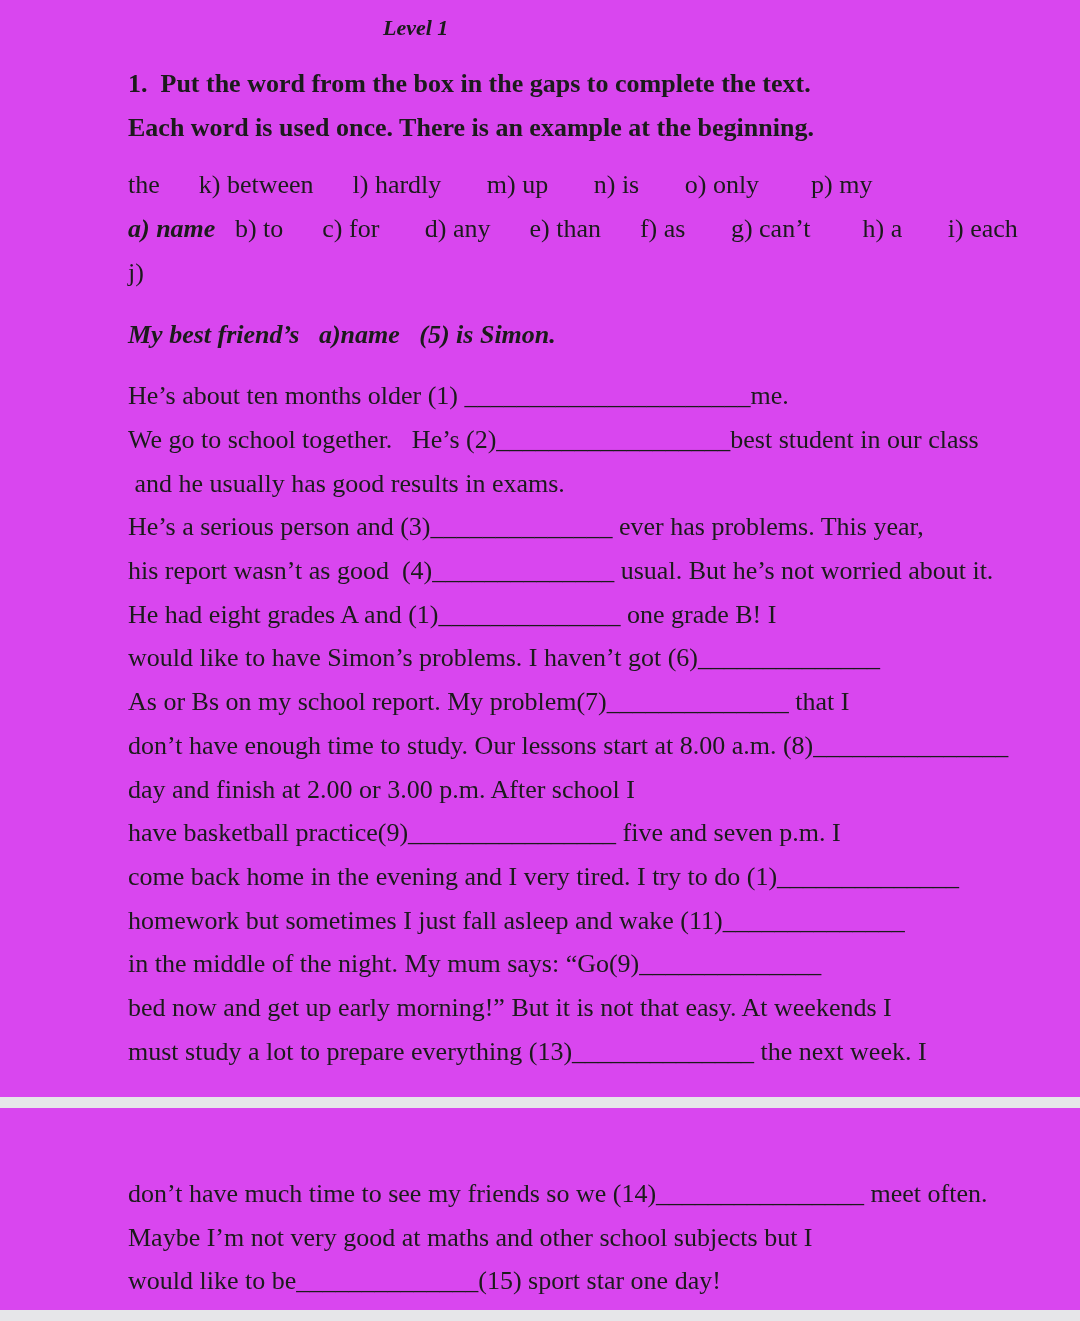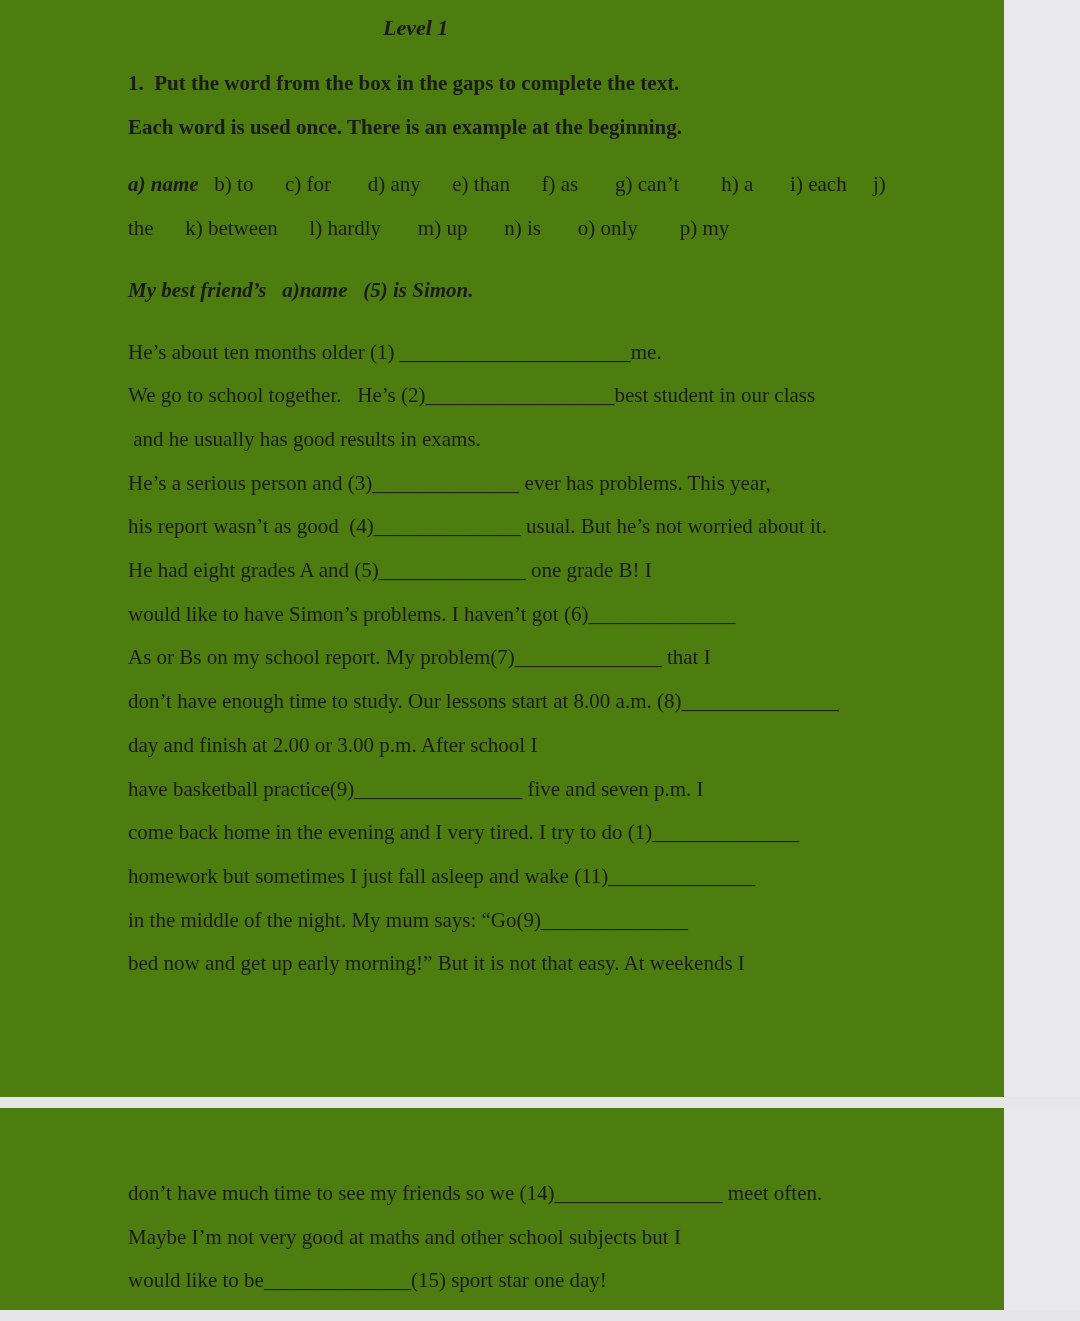--- a/index.html
+++ b/index.html
@@ -4,27 +4,27 @@
 <style>
   * { margin: 0; padding: 0; box-sizing: border-box; }
   html, body { width: 1080px; }
   body {
     height: 1321px;
     background: #e9e9eb;
     font-family: "Liberation Serif", serif;
     color: #1b1b1b;
     overflow: hidden;
   }
-  .page { background: #4d7c0f; width: 1004px; }
+  .page { background: #d946ef; width: 1080px; }
   .page1 { height: 1097px; padding: 10px 50px 0 128px; }
   .page2 { height: 202px; padding: 64px 50px 8px 128px; }
   .page-gap { height: 11px; background: #e6e6e9; }
   .bottom-gap { height: 11px; background: #e6e6e9; }
   .line {
-    font-size: 21px;
+    font-size: 26px;
     line-height: 43.7px;
     white-space: pre-wrap;
   }
   .title-line {
     font-size: 22px;
     line-height: 36px;
     font-weight: bold;
     font-style: italic;
     margin-left: 255px;
   }
@@ -40,42 +40,43 @@
 
 <div class="page page1">
   <div class="line title-line">Level 1</div>
 
   <div class="instructions">
     <div class="line instr">1.  Put the word from the box in the gaps to complete the text.</div>
     <div class="line instr">Each word is used once. There is an example at the beginning.</div>
   </div>
 
   <div class="wordbox">
+    <div class="line">the      k) between      l) hardly       m) up       n) is       o) only        p) my</div>
     <div class="line"><span class="bi">a) name</span><span>   b) to      c) for       d) any      e) than      f) as       g) can’t        h) a       i) each     j)</span></div>
-    <div class="line">the      k) between      l) hardly       m) up       n) is       o) only        p) my</div>
   </div>
 
   <div class="line bi example-line">My best friend’s   a)name   (5) is Simon.</div>
 
   <div class="body-block">
       <div class="line">He’s about ten months older (1) ______________________me.</div>
       <div class="line">We go to school together.   He’s (2)__________________best student in our class</div>
       <div class="line"> and he usually has good results in exams.</div>
       <div class="line">He’s a serious person and (3)______________ ever has problems. This year,</div>
       <div class="line">his report wasn’t as good  (4)______________ usual. But he’s not worried about it.</div>
-      <div class="line">He had eight grades A and (5)______________ one grade B! I</div>
+      <div class="line">He had eight grades A and (1)______________ one grade B! I</div>
       <div class="line">would like to have Simon’s problems. I haven’t got (6)______________</div>
       <div class="line">As or Bs on my school report. My problem(7)______________ that I</div>
       <div class="line">don’t have enough time to study. Our lessons start at 8.00 a.m. (8)_______________</div>
       <div class="line">day and finish at 2.00 or 3.00 p.m. After school I</div>
       <div class="line">have basketball practice(9)________________ five and seven p.m. I</div>
       <div class="line">come back home in the evening and I very tired. I try to do (1)______________</div>
       <div class="line">homework but sometimes I just fall asleep and wake (11)______________</div>
       <div class="line">in the middle of the night. My mum says: “Go(9)______________</div>
       <div class="line">bed now and get up early morning!” But it is not that easy. At weekends I</div>
+      <div class="line">must study a lot to prepare everything (13)______________ the next week. I</div>
     </div>
 </div>
 
 <div class="page-gap"></div>
 
 <div class="page page2">
   <div>
       <div class="line">don’t have much time to see my friends so we (14)________________ meet often.</div>
       <div class="line">Maybe I’m not very good at maths and other school subjects but I</div>
       <div class="line">would like to be______________(15) sport star one day!</div>

